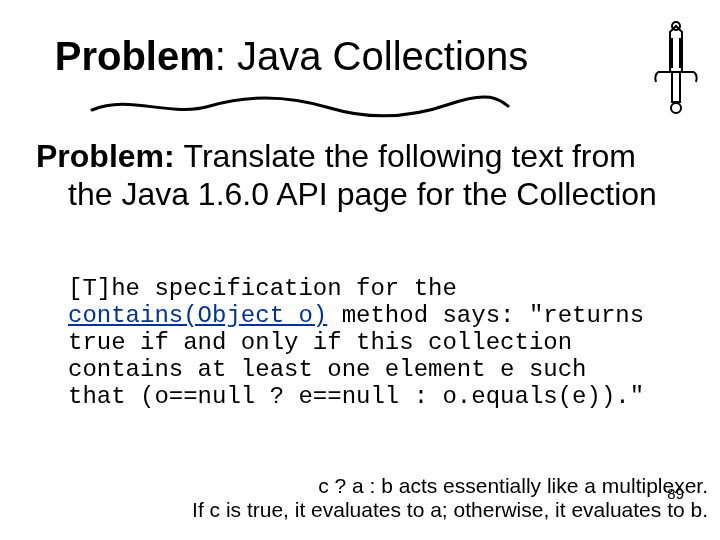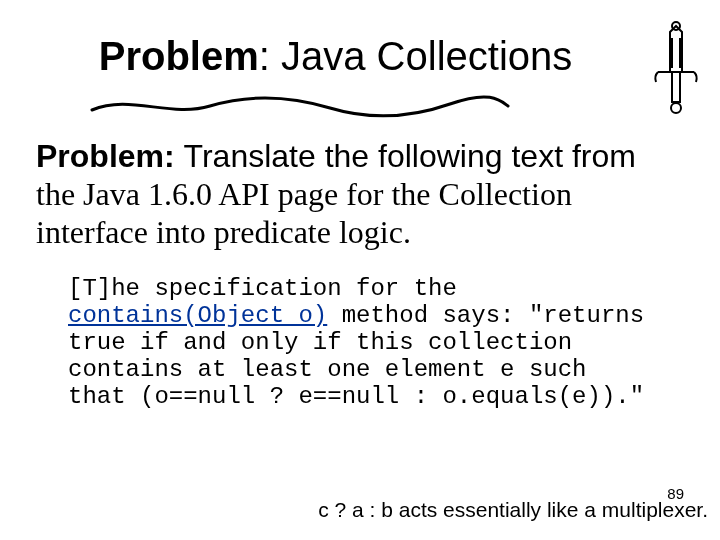--- a/index.html
+++ b/index.html
@@ -20,21 +20,20 @@
     box-sizing: border-box;
   }
   .title {
     position: absolute;
     top: 34px;
     left: 0;
     width: 583px;
     text-align: center;
     font-size: 40px;
     font-weight: 400;
-    margin-left: 44px;
   }
   .title b { font-weight: 700; }
   .squiggle {
     position: absolute;
     top: 92px;
     left: 90px;
     width: 420px;
     height: 28px;
   }
   .sword {
@@ -47,21 +46,21 @@
   .body {
     position: absolute;
     top: 138px;
     left: 36px;
     right: 36px;
     font-size: 32px;
     line-height: 1.18;
   }
   .body .indent {
     display: block;
-    font-family: Liberation Serif, serif;
+    margin-left: 32px;
   }
   .body b { font-weight: 700; }
   .code {
     position: absolute;
     top: 276px;
     left: 68px;
     right: 64px;
     font-family: "Courier New", Courier, monospace;
     font-size: 24px;
     line-height: 1.12;
@@ -110,26 +109,26 @@
       <rect x="24" y="54" width="8" height="30"></rect>
       <circle cx="28" cy="90" r="5"></circle>
       <line x1="24" y1="20" x2="24" y2="50"></line>
       <line x1="32" y1="20" x2="32" y2="50"></line>
     </g>
   </svg>
 
   <div class="body">
     <b>Problem: </b><span>Translate the following text from</span>
     <span class="indent">the Java 1.6.0 API page for the Collection</span>
-    <span class="indent">interface into predicate logic.</span>
   </div>
 
   <div class="code">
     <span>[T]he specification for the </span><span class="link">contains(Object o)</span><span> method says: "returns true if and only if this collection contains at least one element e such that (o==null ? e==null : o.equals(e))."</span>
   </div>
 
   <div class="pagenum">89</div>
 
   <div class="footnote">
     <div>c ? a : b acts essentially like a multiplexer.</div>
+    <div>If c is true, it evaluates to a; otherwise, it evaluates to b.</div>
   </div>
 
 </div>
 
 </body></html>

